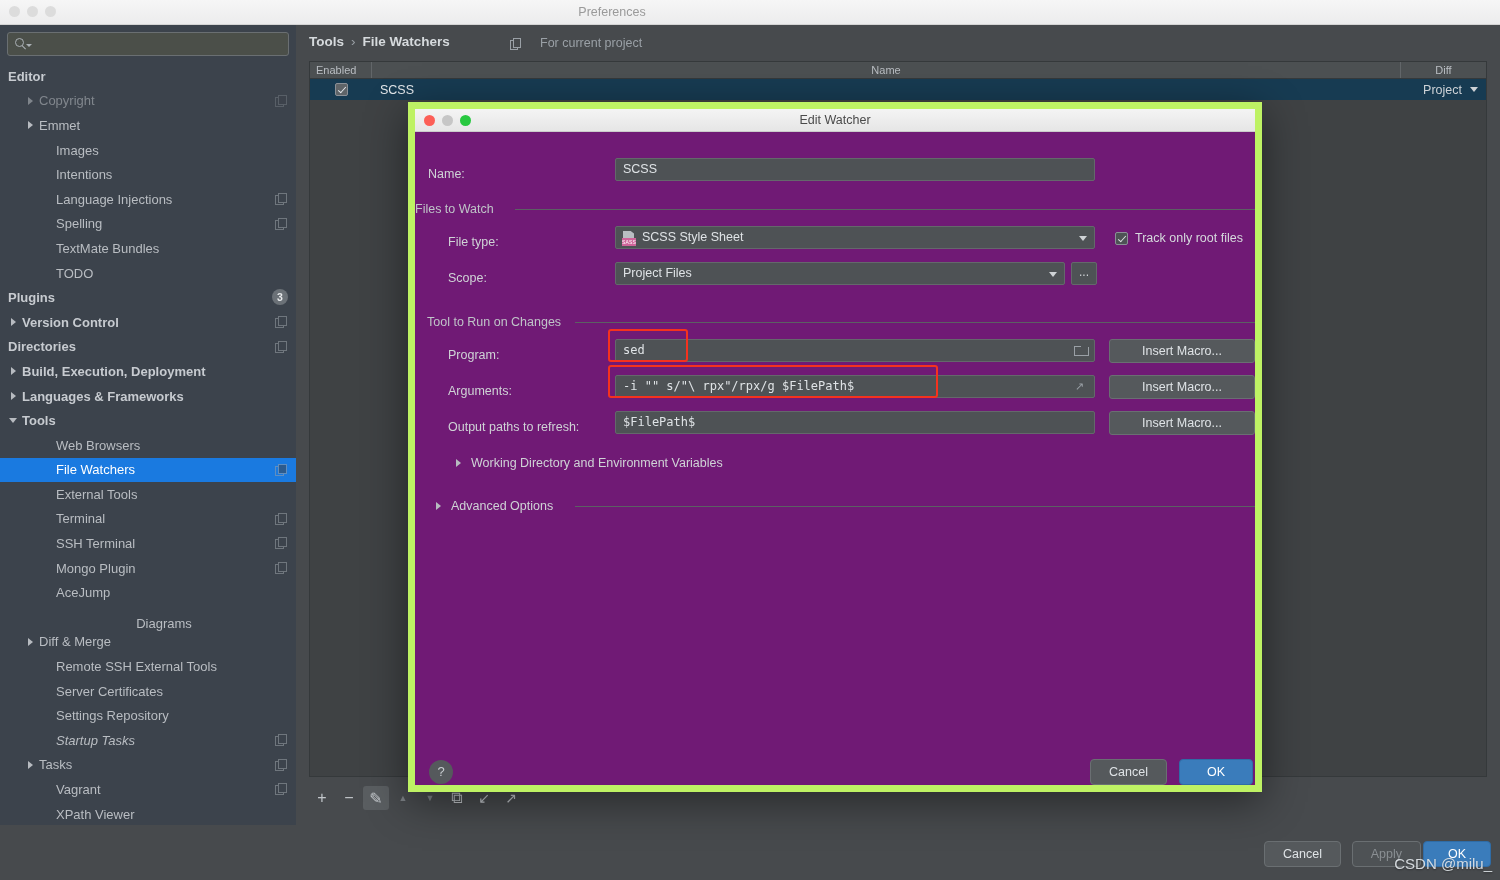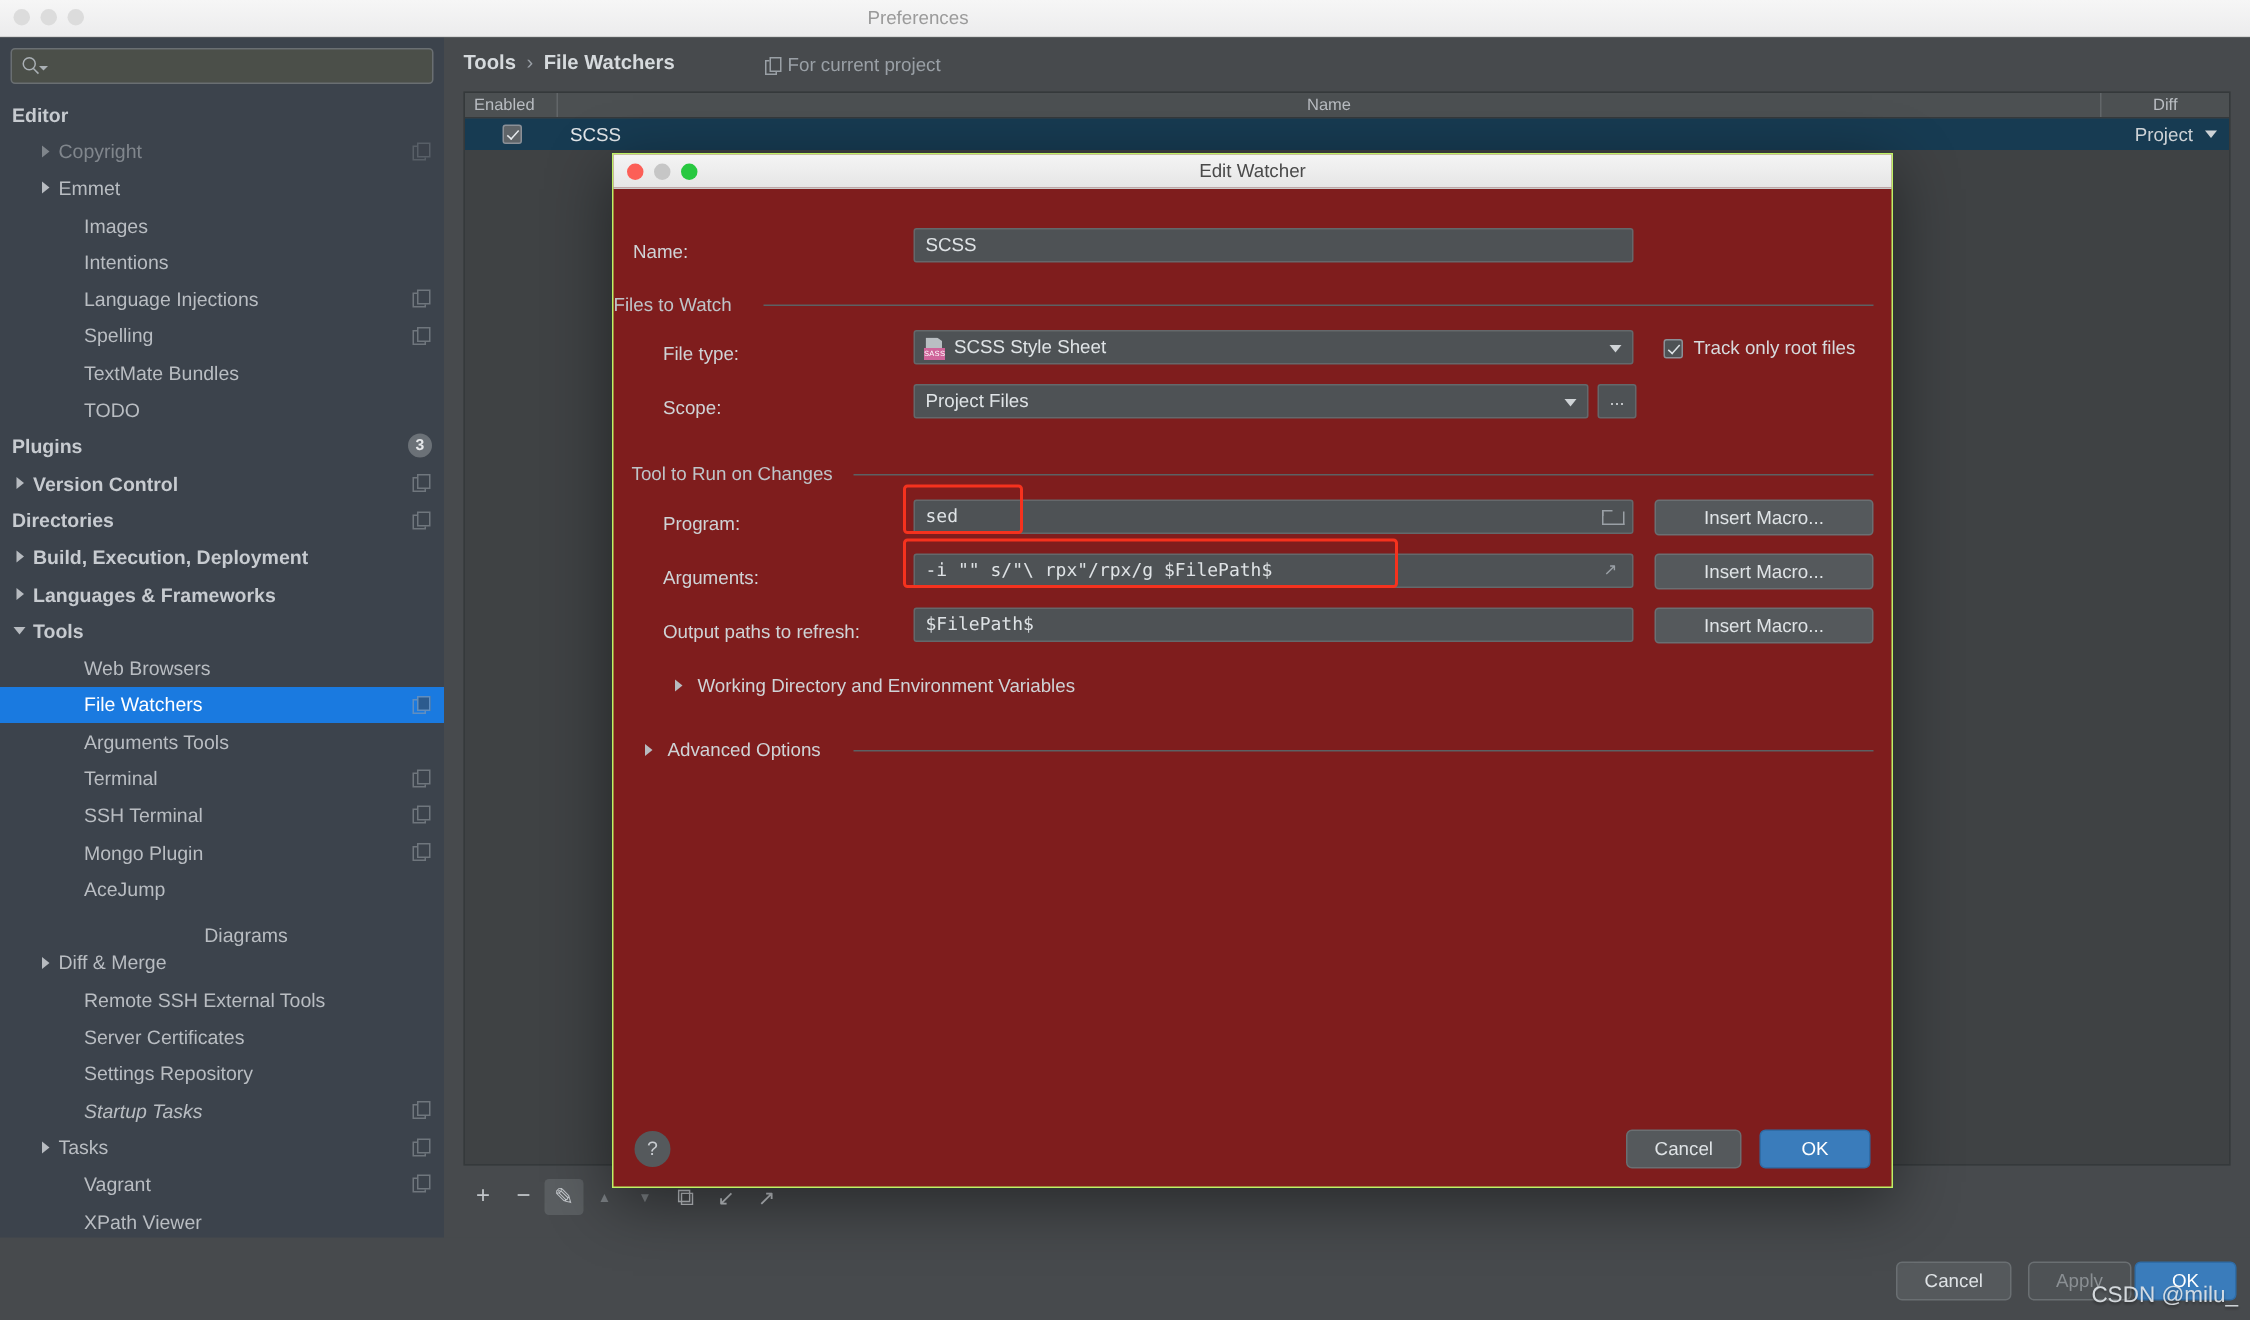--- a/index.html
+++ b/index.html
@@ -128,21 +128,21 @@
   }
   .breadcrumb {
     position: absolute; left: 13px; top: 9px;
     font-size: 13.5px; color: #d6dadd; font-weight: bold;
     display: flex; align-items: center; gap: 7px;
   }
   .breadcrumb .sep { color: #9aa0a6; font-weight: normal; }
   .for-project {
     position: absolute; left: 214px; top: 11px;
     font-size: 12.5px; color: #9aa0a6;
-    display: flex; align-items: center; gap: 5px;
+    display: flex; align-items: center; gap: 20px;
   }
   .mini-copy {
     position: relative; width: 10px; height: 11px; display: inline-block;
   }
   .mini-copy::before {
     content: ""; position: absolute; left: 0; top: 2px; width: 6px; height: 8px;
     border: 1px solid #9aa0a6;
   }
   .mini-copy::after {
     content: ""; position: absolute; left: 3px; top: 0; width: 6px; height: 8px;
@@ -211,21 +211,21 @@
   .btn.primary { background: #3a7cbb; border-color: #2f6ca6; color: #fff; }
   .btn.disabled { color: #8a8f93; background: #4e5255; }
   #pref-cancel { position: absolute; right: 159px; bottom: 13px; }
   #pref-apply  { position: absolute; right: 79px; bottom: 13px; }
   #pref-ok     { position: absolute; right: 9px; bottom: 13px; width: 68px; padding: 0; }
 
   
   .modal {
     position: absolute; left: 408px; top: 77px;
     width: 854px; height: 690px;
-    background: #7f1d1d; border: 1px solid #bef264;
+    background: #701a75; border: 7px solid #bef264;
     box-shadow: 0 10px 40px rgba(0,0,0,.45);
   }
   .modal-title {
     height: 23px; background: linear-gradient(to bottom,#f4f4f4,#e6e6e6);
     border-bottom: 1px solid #cbcbcb; position: relative;
   }
   .modal-title .t {
     line-height: 23px; text-align: center; font-size: 12.5px; color: #4a4a4a;
   }
   .mdots { position: absolute; left: 9px; top: 6px; display: flex; gap: 7px; }
@@ -438,21 +438,21 @@
           <span class="arrow"></span>
           <span class="tlabel">Web Browsers</span>
         </div>
         <div class="tnode selected" style="padding-left: 42px;">
           <span class="arrow"></span>
           <span class="tlabel">File Watchers</span>
           <span class="copy-badge"></span>
         </div>
         <div class="tnode" style="padding-left: 42px;">
           <span class="arrow"></span>
-          <span class="tlabel">Arguments Tools</span>
+          <span class="tlabel">External Tools</span>
         </div>
         <div class="tnode" style="padding-left: 42px;">
           <span class="arrow"></span>
           <span class="tlabel">Terminal</span>
           <span class="copy-badge"></span>
         </div>
         <div class="tnode" style="padding-left: 42px;">
           <span class="arrow"></span>
           <span class="tlabel">SSH Terminal</span>
           <span class="copy-badge"></span>

